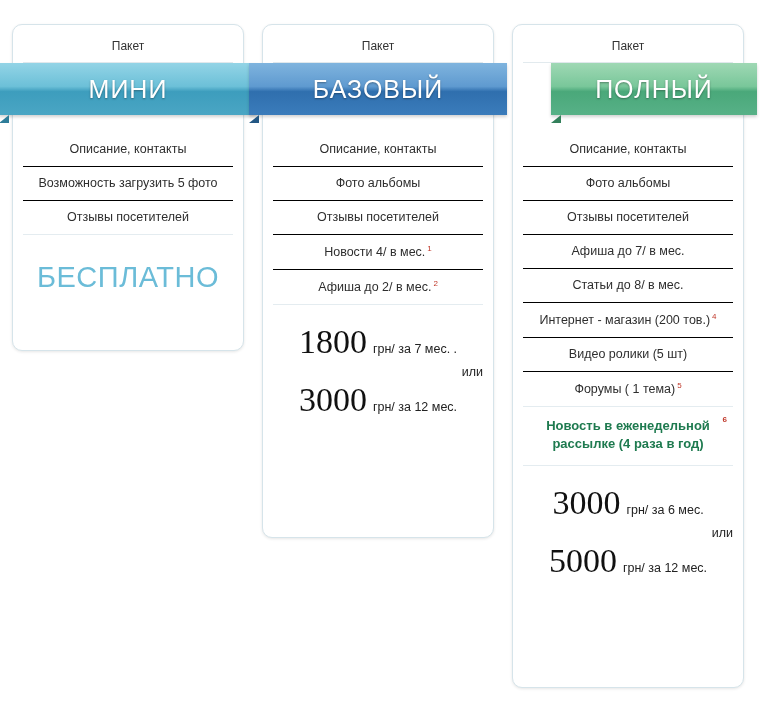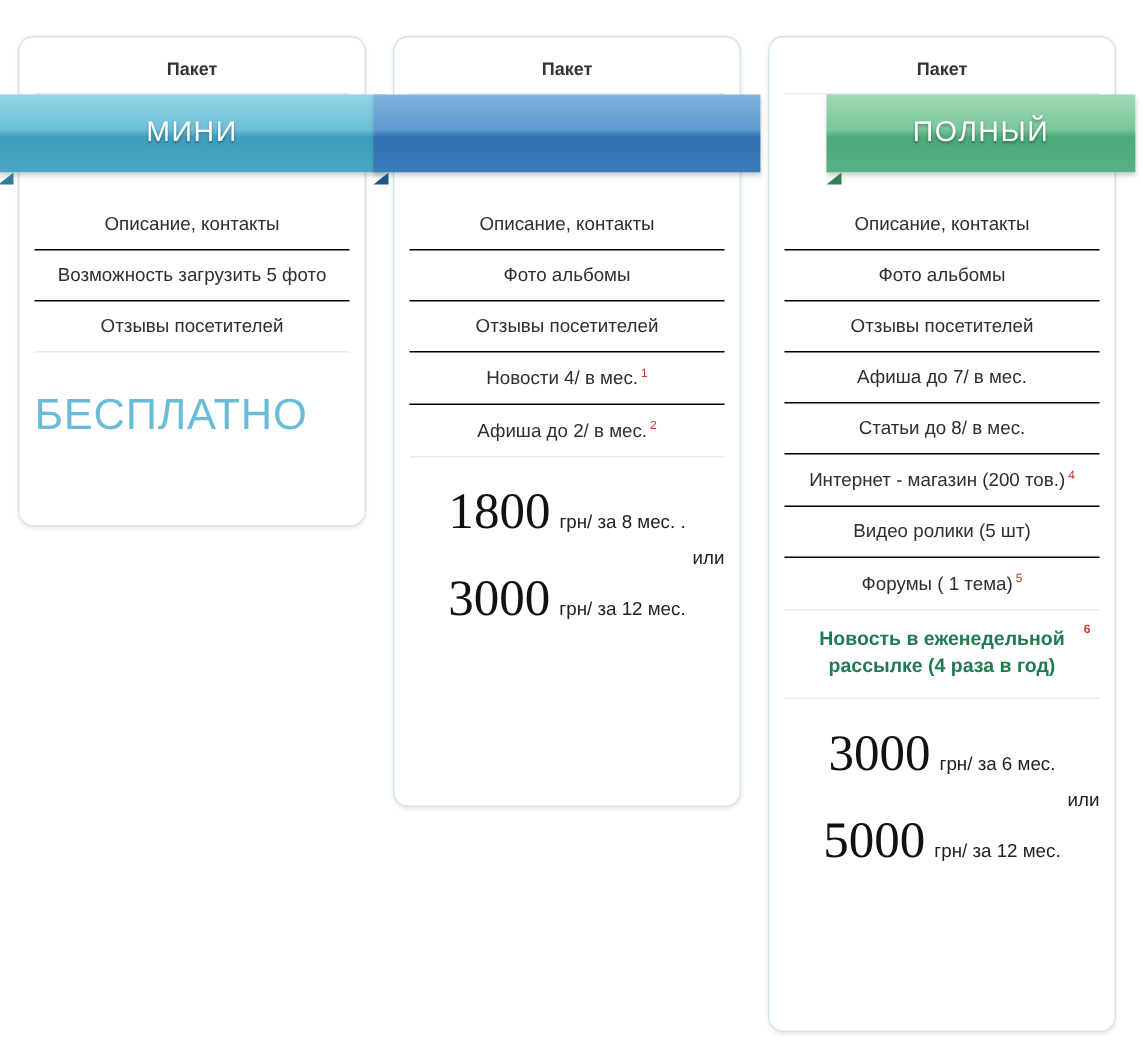--- a/index.html
+++ b/index.html
@@ -25,32 +25,31 @@
     box-shadow: 0 1px 3px rgba(0,0,0,0.10);
     padding: 8px 10px 14px 10px;
   }
 
   .plan-caption {
     text-align: center;
     font-size: 12px;
     color: #333333;
     padding: 6px 0 9px 0;
     border-bottom: 1px solid #e2eaee;
-    font-weight: bold;
   }
 
   .plan-banner {
     position: relative;
     margin: 0 -24px 0 -24px;
     height: 52px;
     display: flex;
     align-items: center;
     justify-content: center;
     color: #ffffff;
-    font-size: 19px;
+    font-size: 25px;
     letter-spacing: 1px;
     text-shadow: 0 1px 2px rgba(0,0,0,0.35);
     box-shadow: 0 2px 3px rgba(0,0,0,0.18);
   }
   .plan-banner .ribbon-l,
   .plan-banner .ribbon-r {
     position: absolute;
     bottom: -8px;
     width: 0;
     height: 0;
@@ -117,21 +116,21 @@
   }
   .feature-highlight .sup-right {
     position: absolute;
     right: 6px;
     top: 4px;
     color: #c0392b;
     font-size: 8px;
   }
 
   .free-label {
-    text-align: left;
+    text-align: center;
     color: #6bbcd8;
     font-size: 29px;
     padding: 26px 0 24px 0;
     letter-spacing: 0.5px;
   }
 
   .price-block {
     padding-top: 18px;
     text-align: right;
   }
@@ -180,32 +179,33 @@
       <li class="feature">Отзывы посетителей</li>
     </ul>
     <div class="free-label">БЕСПЛАТНО</div>
   </div>
 
   <div class="plan" id="plan-base">
     <div class="plan-caption">Пакет</div>
     <div class="plan-banner banner-base">
       <span class="ribbon-l"></span>
       <span class="ribbon-r"></span>
+      <span>БАЗОВЫЙ</span>
     </div>
     <ul class="feature-list">
       <li class="feature"><span>Описание, контакты</span></li>
       <li class="feature"><span>Фото альбомы</span></li>
       <li class="feature"><span>Отзывы посетителей</span></li>
       <li class="feature"><span>Новости 4/ в мес.</span><span class="sup">1</span></li>
       <li class="feature"><span>Афиша до 2/ в мес.</span><span class="sup">2</span></li>
     </ul>
     <div class="price-block">
       <div class="price-row">
         <span class="price-amount">1800</span>
-        <span class="price-unit">грн/ за 8 мес. .</span>
+        <span class="price-unit">грн/ за 7 мес. .</span>
       </div>
       <div class="price-or">или</div>
       <div class="price-row">
         <span class="price-amount">3000</span>
         <span class="price-unit">грн/ за 12 мес.</span>
       </div>
     </div>
   </div>
 
   <div class="plan" id="plan-full">

